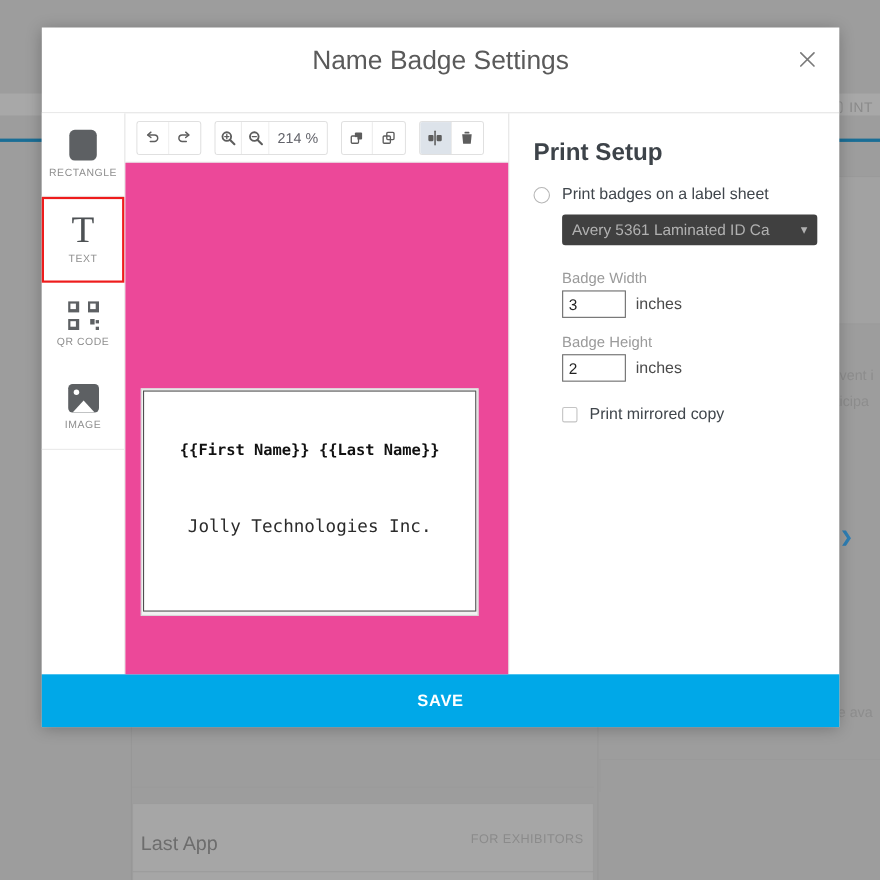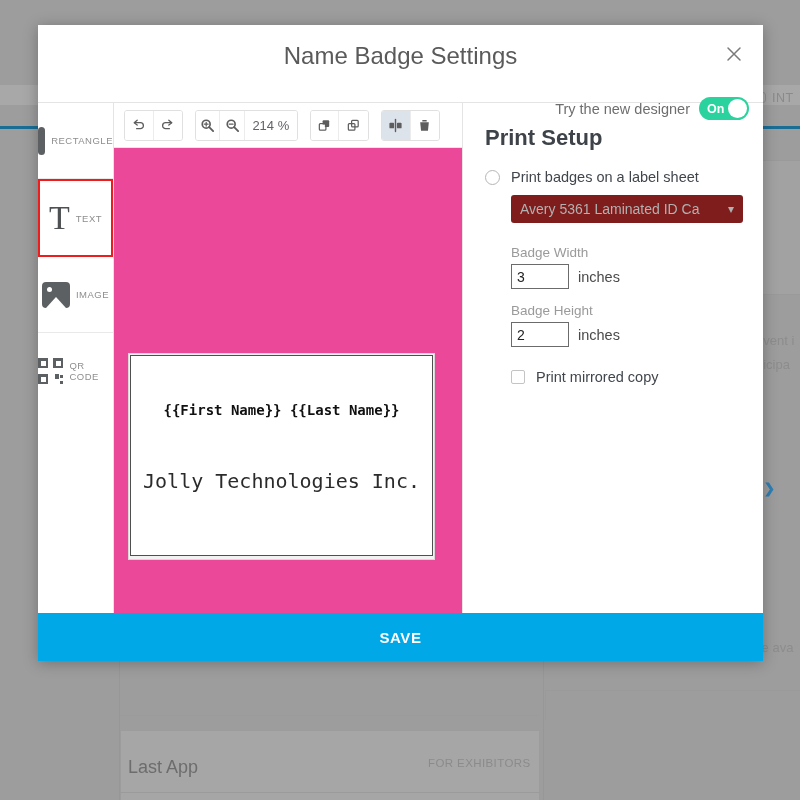--- a/index.html
+++ b/index.html
@@ -121,21 +121,21 @@
 
   .modal-body { flex: 1; display: flex; min-height: 0; border-top: 1px solid #e4e4e4; }
 
   
   .tool-rail {
     width: 76px; flex: none; border-right: 1px solid #e4e4e4;
     background: #ffffff;
   }
   .tool {
     height: 76px; border-bottom: 1px solid #e9e9e9;
-    display: flex; flex-direction: row; align-items: center;
+    display: flex; flex-direction: column; align-items: center;
     justify-content: center; gap: 6px; cursor: pointer;
     position: relative;
   }
   .tool.active { border: 2px solid #ee1c1c; height: 78px; }
   .tool-label {
     font-size: 9.5px; letter-spacing: .5px; color: #8e8e8e;
   }
   .ic-rect {
     width: 25px; height: 28px; border-radius: 5px; background: #5d6063;
   }
@@ -202,21 +202,21 @@
     border: 1.5px solid #4f4f4f;
   }
   .badge-line-1 {
     position: absolute; left: 0; right: 0; top: 46px;
     text-align: center; font-family: "DejaVu Sans Mono", monospace;
     font-size: 14px; font-weight: bold; color: #111111;
   }
   .badge-line-2 {
     position: absolute; left: 0; right: 0; top: 113px;
     text-align: center; font-family: "DejaVu Sans Mono", monospace;
-    font-size: 20px; color: #2b2b2b;
+    font-size: 16px; color: #2b2b2b;
   }
 
   
   .panel { width: 300px; flex: none; padding: 22px 21px 0 22px; }
   .panel-title {
     font-size: 22px; font-weight: bold; color: #3d4349; margin-bottom: 18px;
   }
   .opt-row { display: flex; align-items: center; gap: 11px; margin-bottom: 10px; }
   .radio {
     width: 15px; height: 15px; border-radius: 50%;
@@ -224,21 +224,21 @@
     background: #ffffff; position: relative;
   }
   .radio.sel { border-color: #2196f3; }
   .radio.sel::after {
     content: ""; position: absolute; left: 2px; top: 2px;
     width: 9px; height: 9px; border-radius: 50%; background: #2196f3;
   }
   .opt-label { font-size: 14.5px; color: #40464c; white-space: nowrap; }
   .select-wrap {
     margin: 4px 0 22px 26px; width: 232px; height: 28px;
-    background: #7f1d1d; border-radius: 3px;
+    background: #404040; border-radius: 3px;
     display: flex; align-items: center; padding: 0 9px; cursor: default;
   }
   .select-text {
     flex: 1; font-size: 14px; color: #b1b1b1;
     overflow: hidden; white-space: nowrap;
   }
   .select-caret { color: #b1b1b1; font-size: 12px; }
   .field-group { margin: 14px 0 0 26px; }
   .field-label { font-size: 13.5px; color: #9a9a9a; margin-bottom: 4px; }
   .field-row { display: flex; align-items: center; gap: 9px; }
@@ -291,58 +291,51 @@
 
 <div class="modal">
 
   <div class="modal-header">
     <div class="modal-title">Name Badge Settings</div>
     <div class="close-btn">
       <svg width="26" height="26" viewBox="0 0 26 26" aria-hidden="true">
         <path d="M7 7 L19 19 M19 7 L7 19" stroke="currentColor" stroke-width="1.5" fill="none" stroke-linecap="round"></path>
       </svg>
     </div>
-    <div class="designer-row">
-      <span class="designer-label">Try the new designer</span>
-      <div class="toggle">
-        <span class="toggle-text">On</span>
-        <span class="toggle-knob"></span>
-      </div>
-    </div>
   </div>
 
   <div class="modal-body">
 
     <div class="tool-rail">
       <div class="tool">
         <span class="ic-rect"></span>
         <span class="tool-label">RECTANGLE</span>
       </div>
       <div class="tool active">
         <span class="ic-text">T</span>
         <span class="tool-label">TEXT</span>
-      </div>
-      <div class="tool">
-        <span class="ic-image"></span>
-        <span class="tool-label">IMAGE</span>
       </div>
       <div class="tool" style="border-bottom:none">
         <span class="ic-qr">
           <i style="left:0;top:0;width:10px;height:10px"></i>
           <i style="left:2.5px;top:2.5px;width:5px;height:5px;background:#fff"></i>
           <i style="right:0;top:0;width:10px;height:10px"></i>
           <i style="right:2.5px;top:2.5px;width:5px;height:5px;background:#fff"></i>
           <i style="left:0;bottom:0;width:10px;height:10px"></i>
           <i style="left:2.5px;bottom:2.5px;width:5px;height:5px;background:#fff"></i>
           <i style="right:4px;bottom:5px;width:4px;height:5px"></i>
           <i style="right:0;bottom:0;width:3px;height:3px"></i>
           <i style="right:0;bottom:6px;width:3px;height:3px"></i>
         </span>
         <span class="tool-label">QR CODE</span>
       </div>
+      <div class="tool">
+        <span class="ic-image"></span>
+        <span class="tool-label">IMAGE</span>
+      </div>
     </div>
 
     <div class="canvas-col">
       <div class="toolbar">
 
         <div class="tb-group">
           <div class="tb-btn">
             <svg width="15" height="15" viewBox="0 0 16 16">
                 <path d="M4 5 H10 a3.2 3.2 0 0 1 0 6.4 H6" stroke="currentColor" stroke-width="1.4" fill="none" stroke-linecap="round"></path>
                 <path d="M6.6 2.3 L3.4 5 L6.6 7.5" stroke="currentColor" stroke-width="1.4" fill="none" stroke-linecap="round" stroke-linejoin="round"></path>

